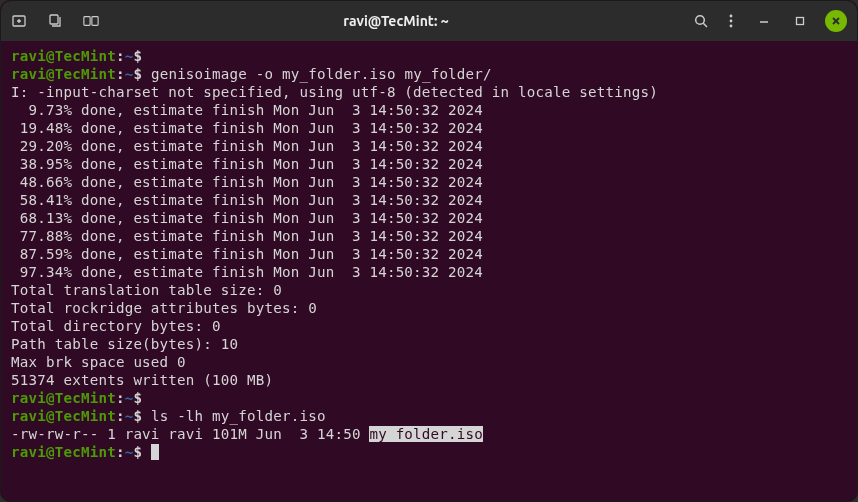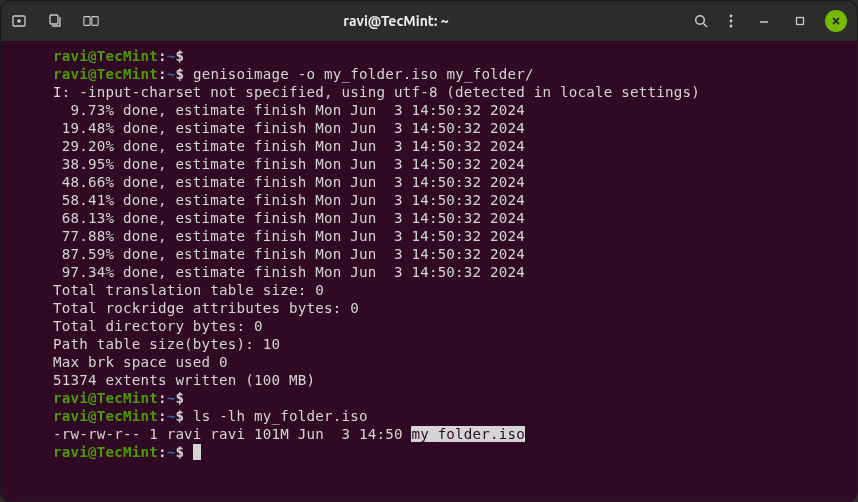--- a/index.html
+++ b/index.html
@@ -78,21 +78,20 @@
     .terminal-body {
       flex: 1;
       background: #300a24;
       padding: 6px 10px;
       font-size: 14.2px;
       line-height: 18px;
       color: #d5d5d5;
       white-space: pre;
       letter-spacing: 0.2px;
       overflow: hidden;
-      margin-left: 42px;
     }
     .prompt-user {
       color: #4e9a06;
       font-weight: bold;
     }
     .prompt-colon {
       color: #d5d5d5;
       font-weight: bold;
     }
     .prompt-path {

